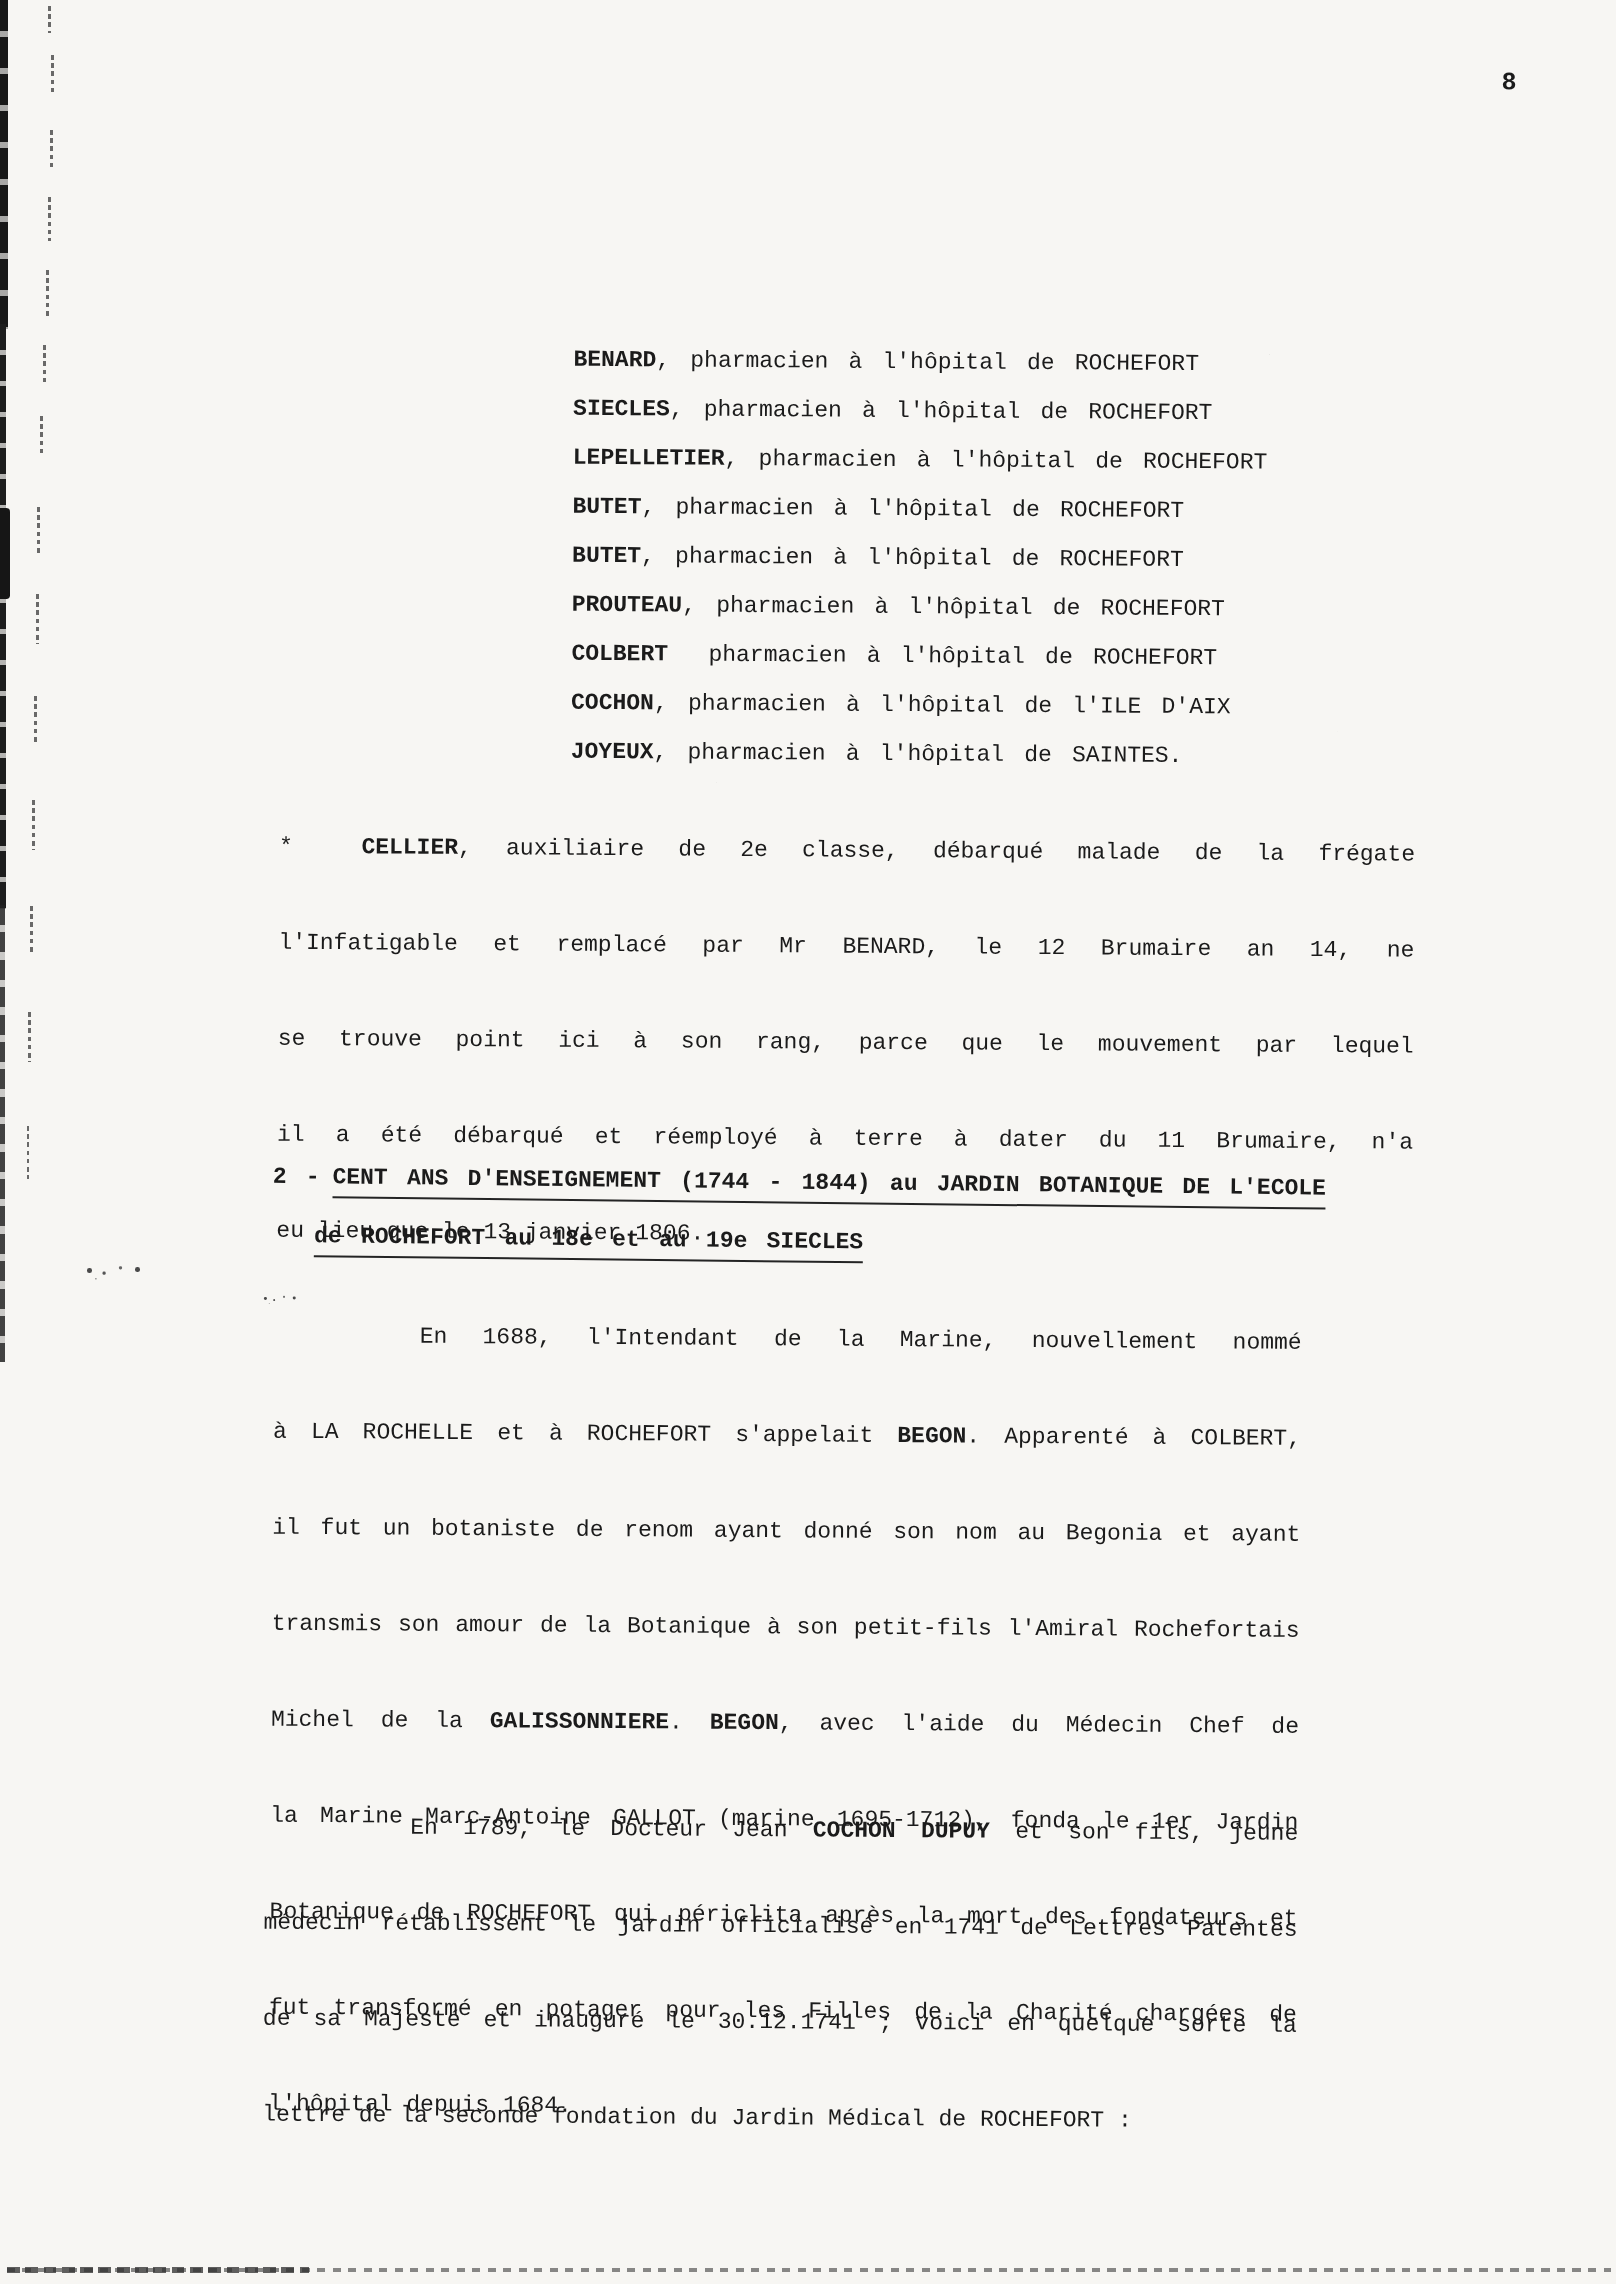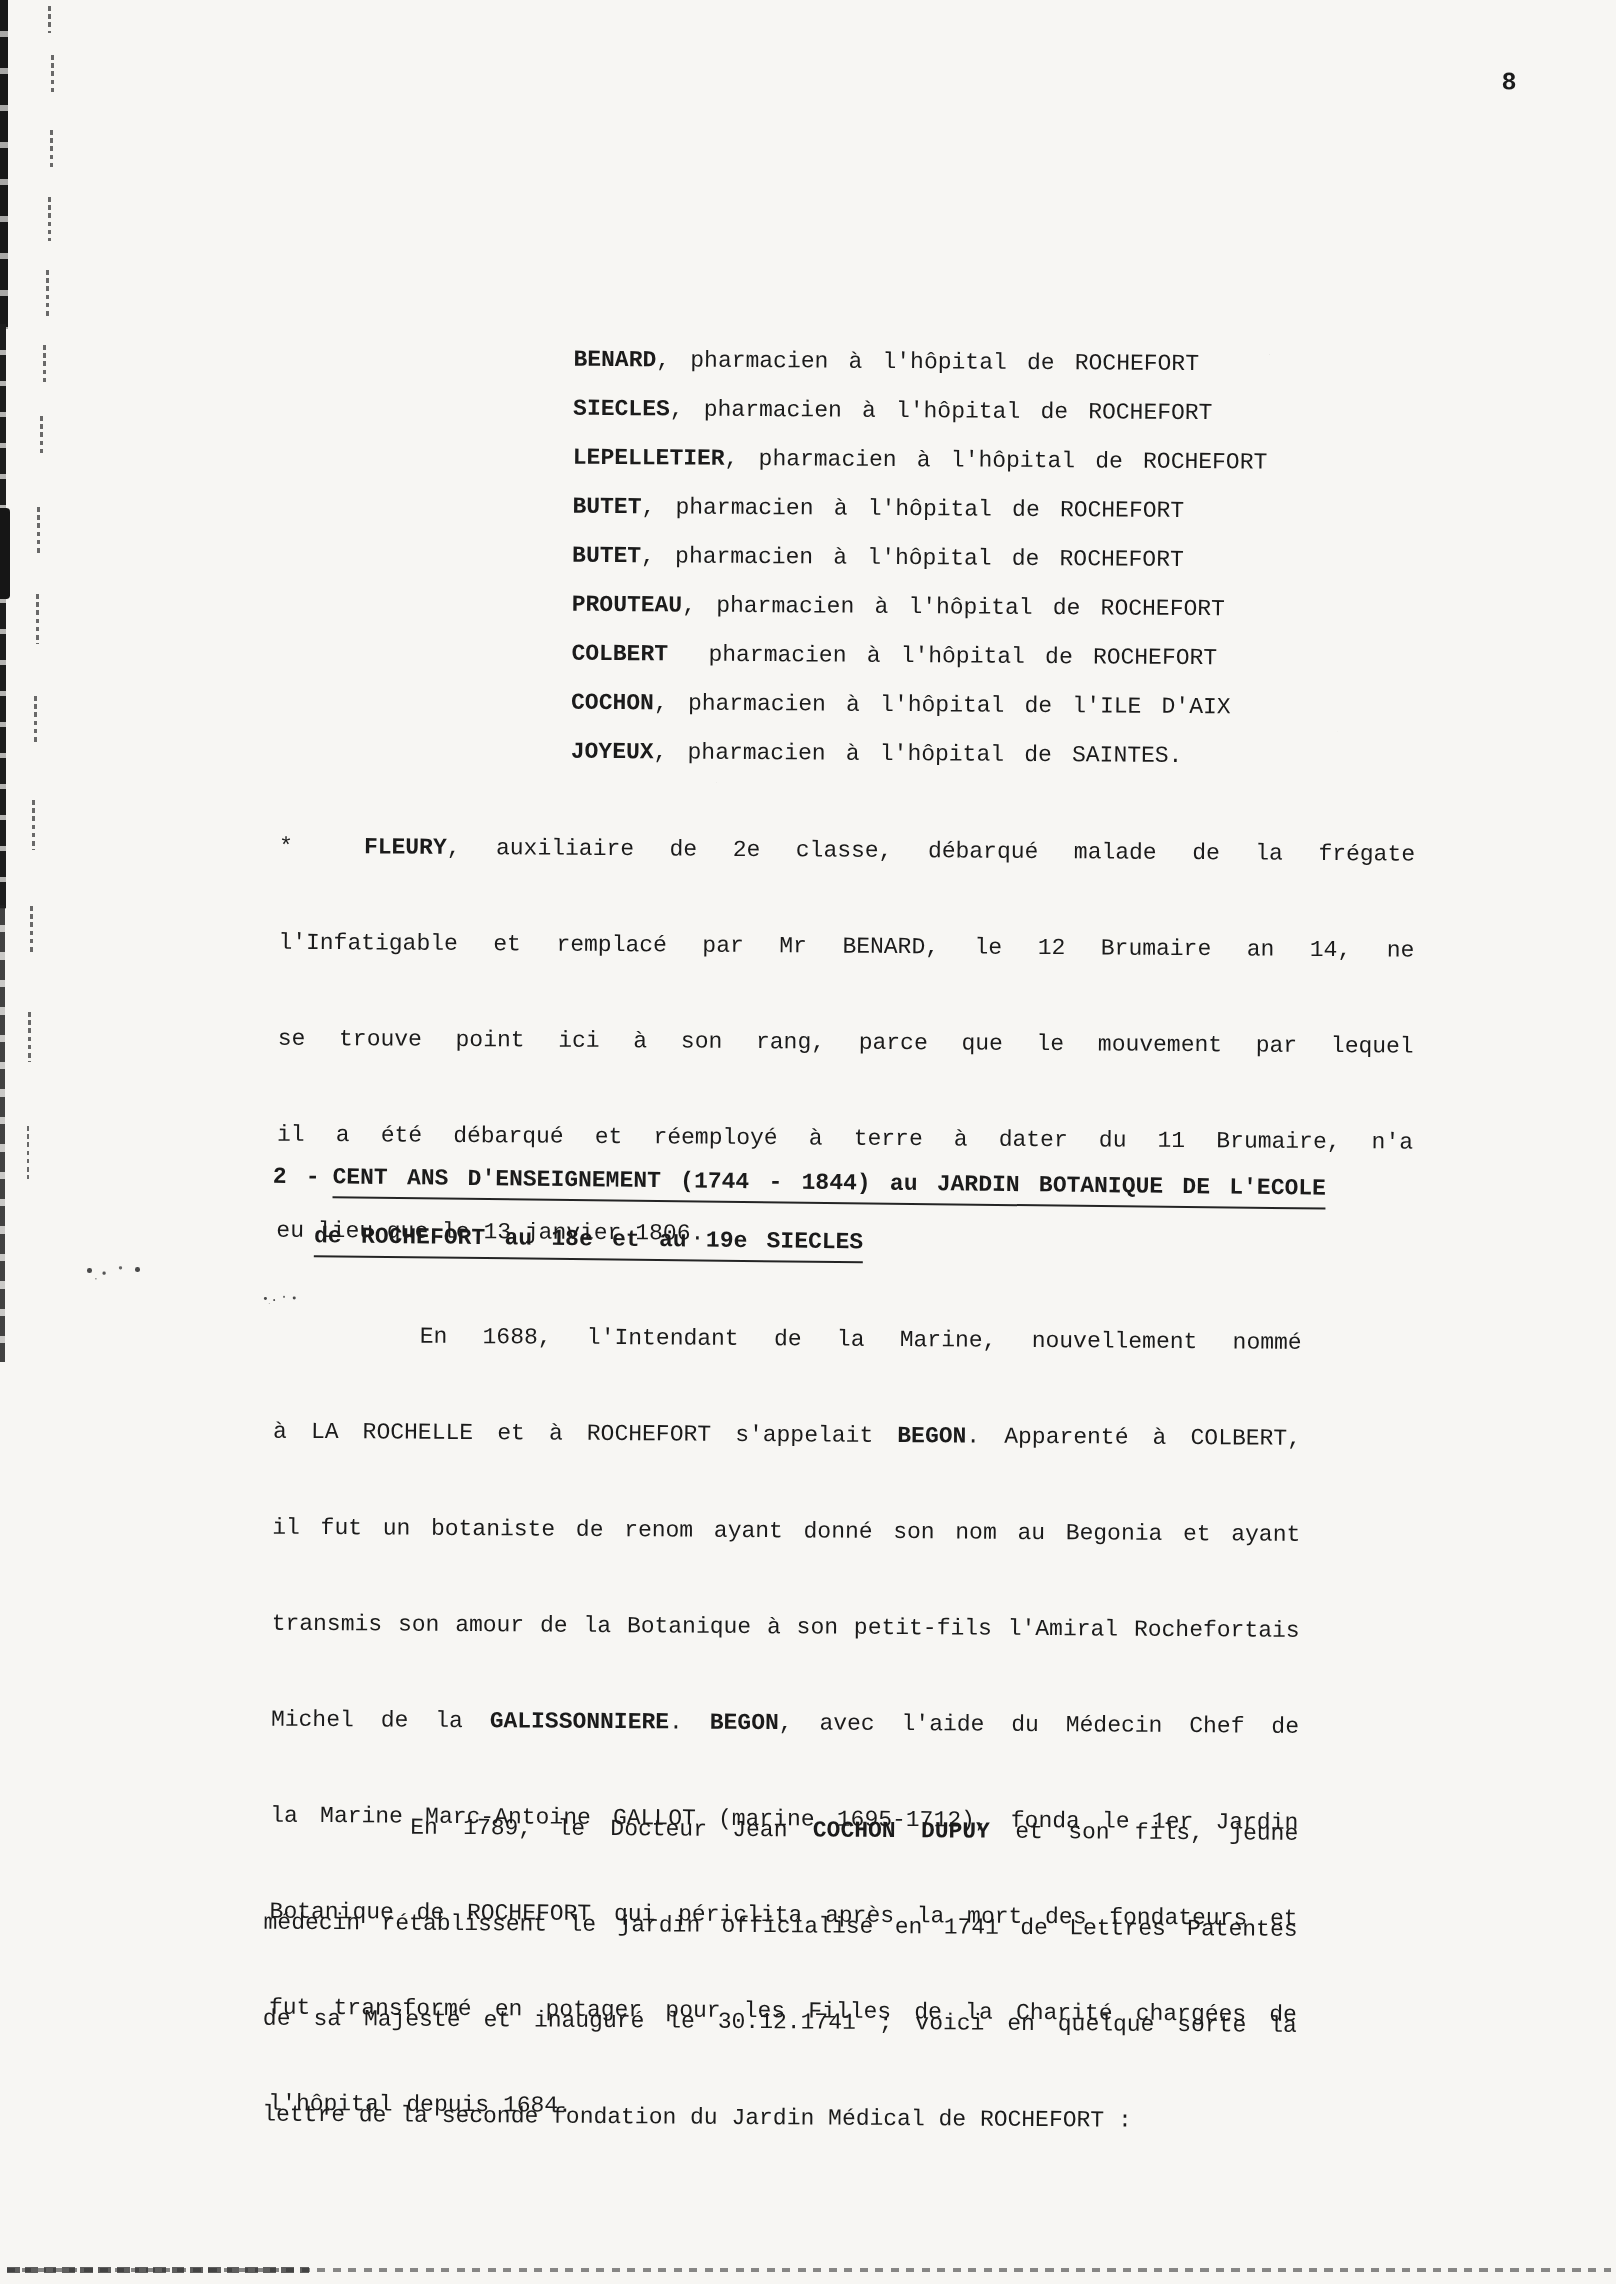--- a/index.html
+++ b/index.html
@@ -89,21 +89,21 @@
       <div><b>LEPELLETIER</b>, pharmacien à l'hôpital de ROCHEFORT</div>
       <div><b>BUTET</b>, pharmacien à l'hôpital de ROCHEFORT</div>
       <div><b>BUTET</b>, pharmacien à l'hôpital de ROCHEFORT</div>
       <div><b>PROUTEAU</b>, pharmacien à l'hôpital de ROCHEFORT</div>
       <div><b>COLBERT</b>&nbsp; pharmacien à l'hôpital de ROCHEFORT</div>
       <div><b>COCHON</b>, pharmacien à l'hôpital de l'ILE D'AIX</div>
       <div><b>JOYEUX</b>, pharmacien à l'hôpital de SAINTES.</div>
     </div>
 
     <div class="para cellier">
-      <div class="jline">* &nbsp;<b>FLEURY</b>, auxiliaire de 2e classe, débarqué malade de la frégate</div>
+      <div class="jline">* &nbsp;<b>CELLIER</b>, auxiliaire de 2e classe, débarqué malade de la frégate</div>
       <div class="jline">l'Infatigable et remplacé par Mr BENARD, le 12 Brumaire an 14, ne</div>
       <div class="jline">se trouve point ici à son rang, parce que le mouvement par lequel</div>
       <div class="jline">il a été débarqué et réemployé à terre à dater du 11 Brumaire, n'a</div>
       <div class="plain">eu lieu que le 13 janvier 1806.</div>
     </div>
 
     <div class="heading">
       <div class="heading-row">
         <span class="hprefix">2 -</span>
         <span class="u">CENT ANS D'ENSEIGNEMENT (1744 - 1844) au JARDIN BOTANIQUE DE L'ECOLE</span>

